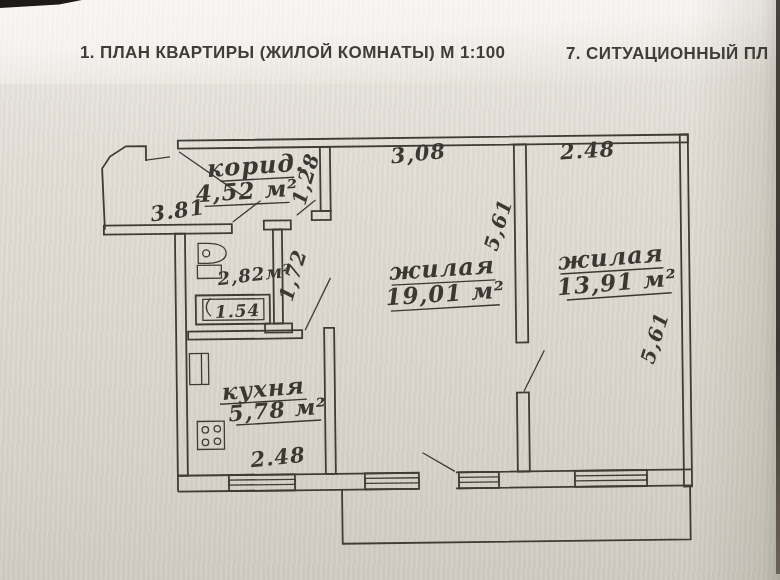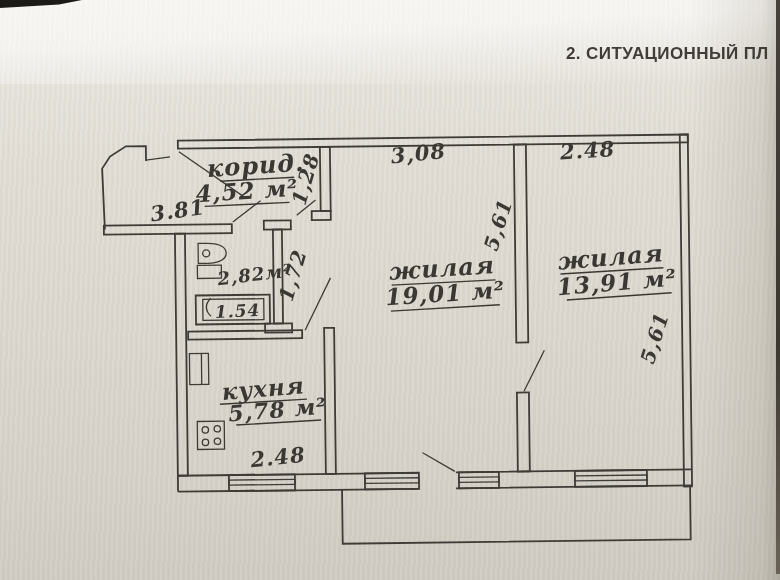--- a/index.html
+++ b/index.html
@@ -31,21 +31,22 @@
 </style>
 </head>
 <body>
 
 <div class="photo">
   <div class="header-strip"></div>
   <div class="corner-mark"></div>
   <div class="edge-shadow"></div>
   <div class="edge-line"></div>
 
-  <span class="h2">2. СИТУАЦИОННЫЙ ПЛ</span>
+  <span class="h1">1. ПЛАН КВАРТИРЫ (ЖИЛОЙ КОМНАТЫ) М 1:100</span>
+  <span class="h2">7. СИТУАЦИОННЫЙ ПЛ</span>
 
   <svg class="plan" width="780" height="580" viewBox="0 0 780 580">
     <g transform="rotate(-0.7 400 320)">
 
       <g>
         <rect class="w" x="180" y="138" width="510" height="8"></rect>
         <rect class="w" x="682" y="138" width="8" height="352"></rect>
 
         <path class="w" d="M176,473 H416 M454,473 H690"></path>
         <path class="w" d="M176,489 H416 M454,489 H690"></path>

